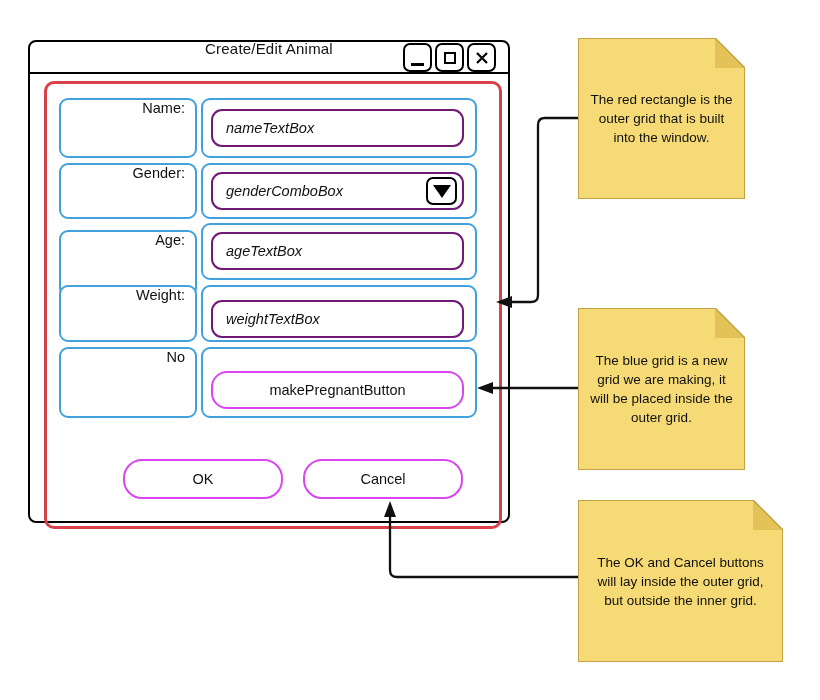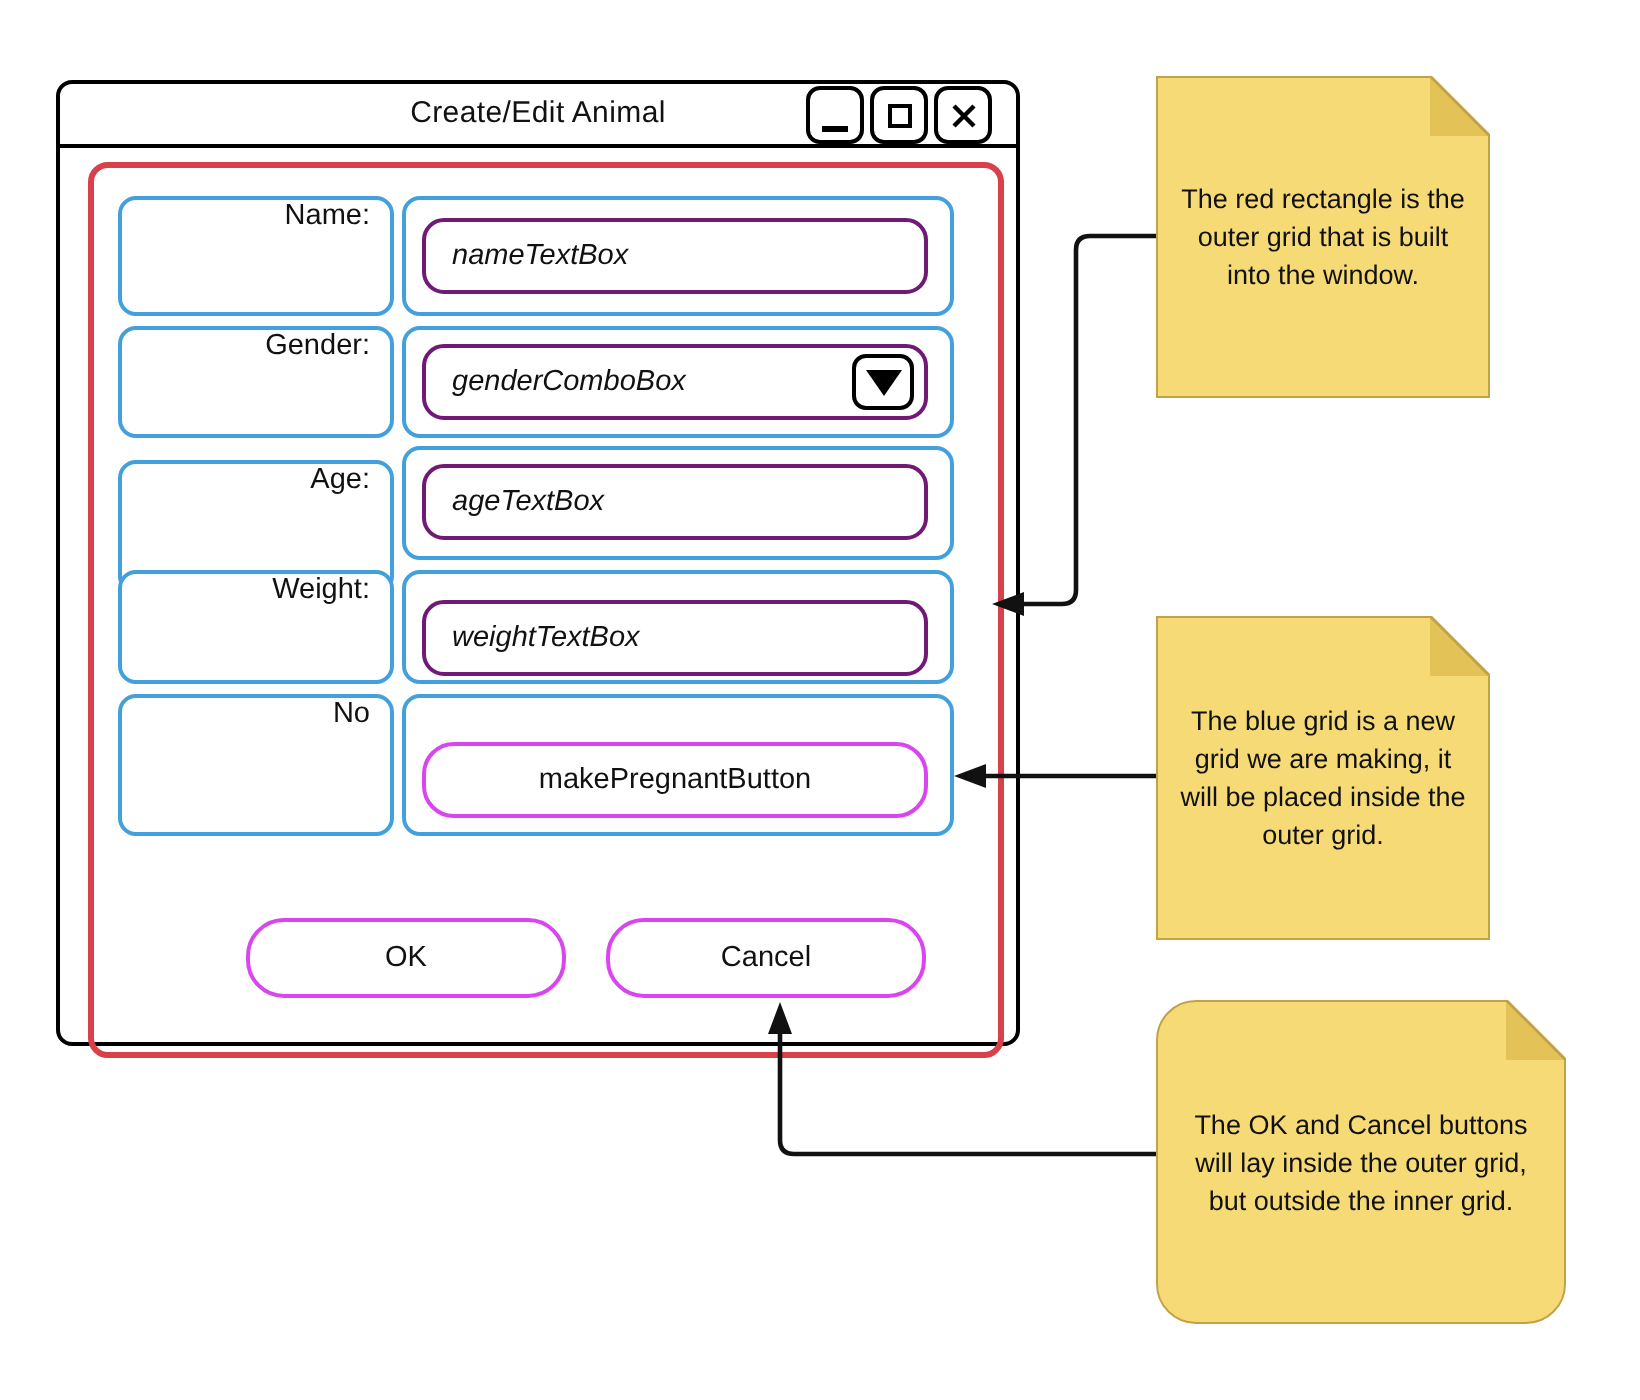--- a/index.html
+++ b/index.html
@@ -9,21 +9,21 @@
   }
   .abs{position:absolute;}
 
   
   .window{
     left:28px;top:40px;width:482px;height:483px;
     border:2px solid #000;border-radius:8px;background:#fff;box-sizing:border-box;
   }
   .titlebar{
     left:28px;top:40px;width:482px;height:34px;box-sizing:border-box;
-    border-bottom:2px solid #000;display:flex;align-items:center;justify-content:center;
+    border-bottom:2px solid #000;display:flex;align-items:flex-start;justify-content:center;
     font-size:15px;letter-spacing:.2px;
   }
   .win-btns{left:403px;top:43px;display:flex;gap:3px;}
   .win-btn{
     width:29px;height:29px;border:2px solid #000;border-radius:7px;background:#fff;
     box-sizing:border-box;display:flex;align-items:center;justify-content:center;
   }
   .glyph-min{width:13px;height:3px;background:#000;margin-top:14px;}
   .glyph-max{width:12px;height:12px;border:2px solid #000;box-sizing:border-box;}
 
@@ -185,20 +185,20 @@
   <div class="note" style="width:100%;height:100%;">
     <span>The blue grid is a new grid we are making, it will be placed inside the outer grid.</span>
   </div>
   <svg class="note-fold" viewBox="0 0 30 30">
     <polygon points="0,0 30,30 0,30" fill="#e3c257"></polygon>
     <path d="M0 0 L30 30" stroke="#c2a247" stroke-width="1.5" fill="none"></path>
   </svg>
 </div>
 
 <div class="abs" style="left:578px;top:500px;width:205px;height:162px;">
-  <div class="note" style="width:100%;height:100%;border-radius:20px;">
+  <div class="note" style="width:100%;height:100%;">
     <span>The OK and Cancel buttons will lay inside the outer grid, but outside the inner grid.</span>
   </div>
   <svg class="note-fold" viewBox="0 0 30 30">
     <polygon points="0,0 30,30 0,30" fill="#e3c257"></polygon>
     <path d="M0 0 L30 30" stroke="#c2a247" stroke-width="1.5" fill="none"></path>
   </svg>
 </div>
 
 </body></html>

